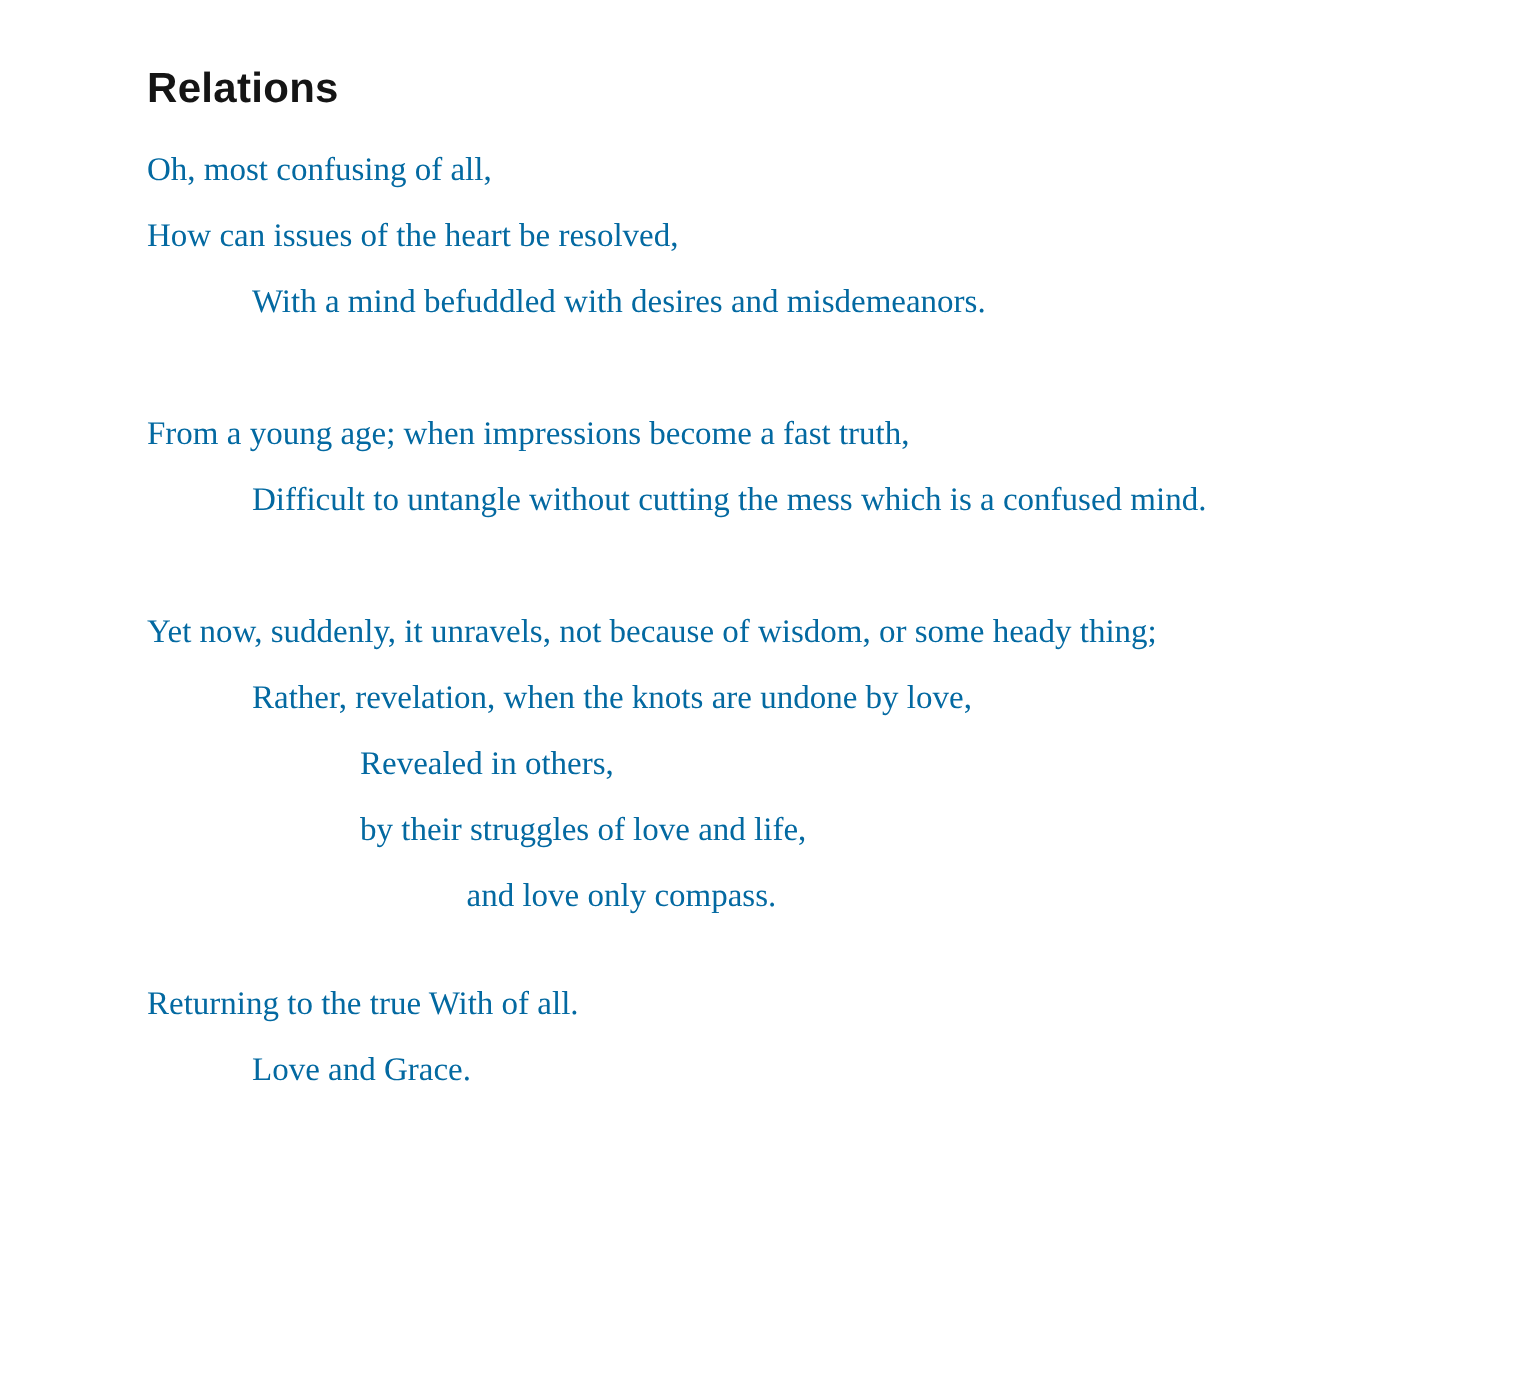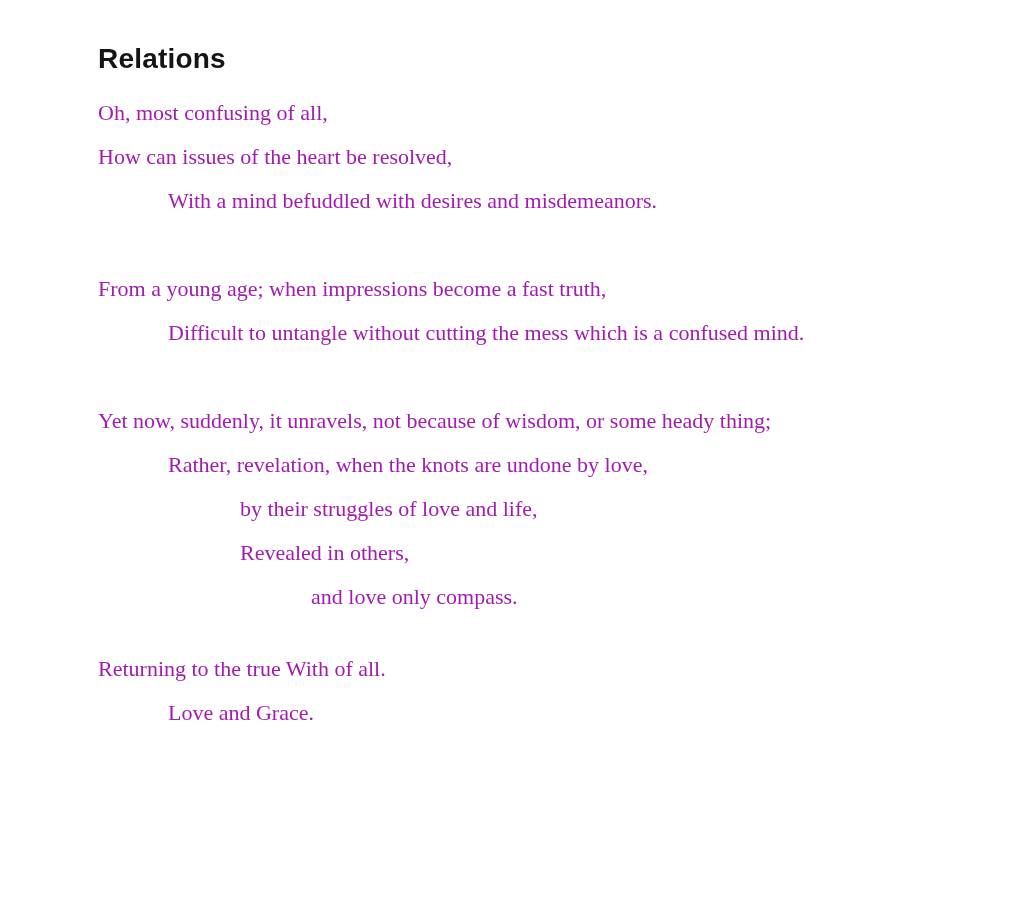--- a/index.html
+++ b/index.html
@@ -31,21 +31,21 @@
   }
   .poem {
     font-size: 22px;
   }
   .stanza { margin: 0; }
   .stanza + .stanza { margin-top: 44px; }
   .stanza.small-gap { margin-top: 28px; }
   .line {
     line-height: 44px;
     white-space: pre;
-    color: #a21caf;
+    color: #0369a1;
   }
   .indent-0 { padding-left: 0; }
   .indent-1 { padding-left: 70px; }
   .indent-2 { padding-left: 142px; }
   .indent-3 { padding-left: 213px; }
 </style>
 </head>
 <body>
 
 <div class="page">
@@ -61,22 +61,22 @@
     </div>
 
     <div class="stanza">
       <div class="line indent-0">From a young age; when impressions become a fast truth,</div>
       <div class="line indent-1">Difficult to untangle without cutting the mess which is a confused mind.</div>
     </div>
 
     <div class="stanza">
       <div class="line indent-0">Yet now, suddenly, it unravels, not because of wisdom, or some heady thing;</div>
       <div class="line indent-1">Rather, revelation, when the knots are undone by love,</div>
+      <div class="line indent-2">Revealed in others,</div>
       <div class="line indent-2">by their struggles of love and life,</div>
-      <div class="line indent-2">Revealed in others,</div>
       <div class="line indent-3">and love only compass.</div>
     </div>
 
     <div class="stanza small-gap">
       <div class="line indent-0">Returning to the true With of all.</div>
       <div class="line indent-1">Love and Grace.</div>
     </div>
 
   </div>
 </div>

